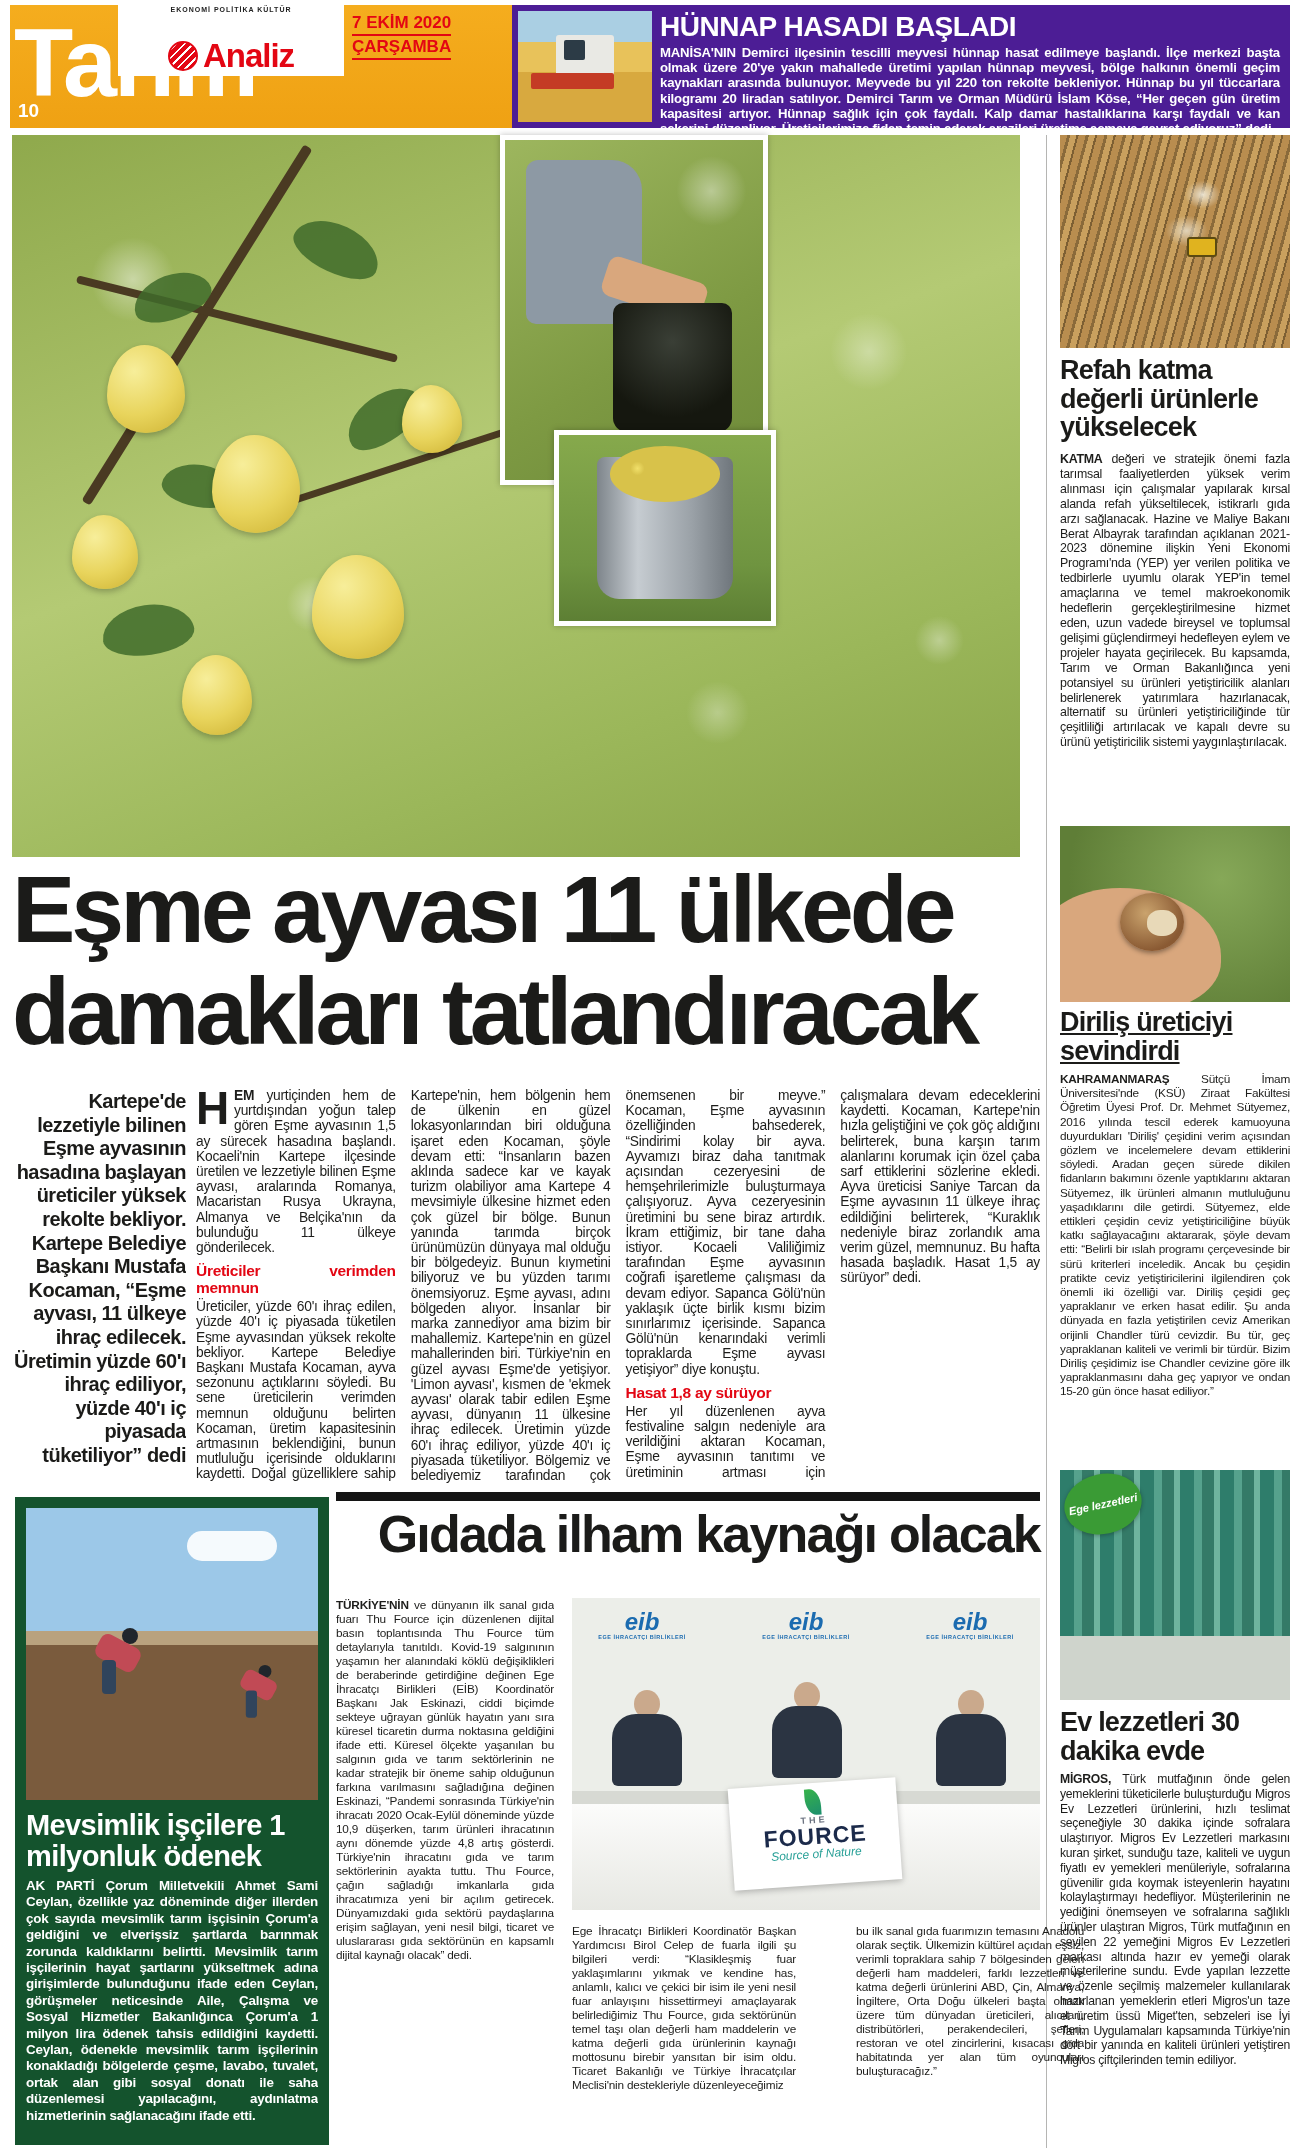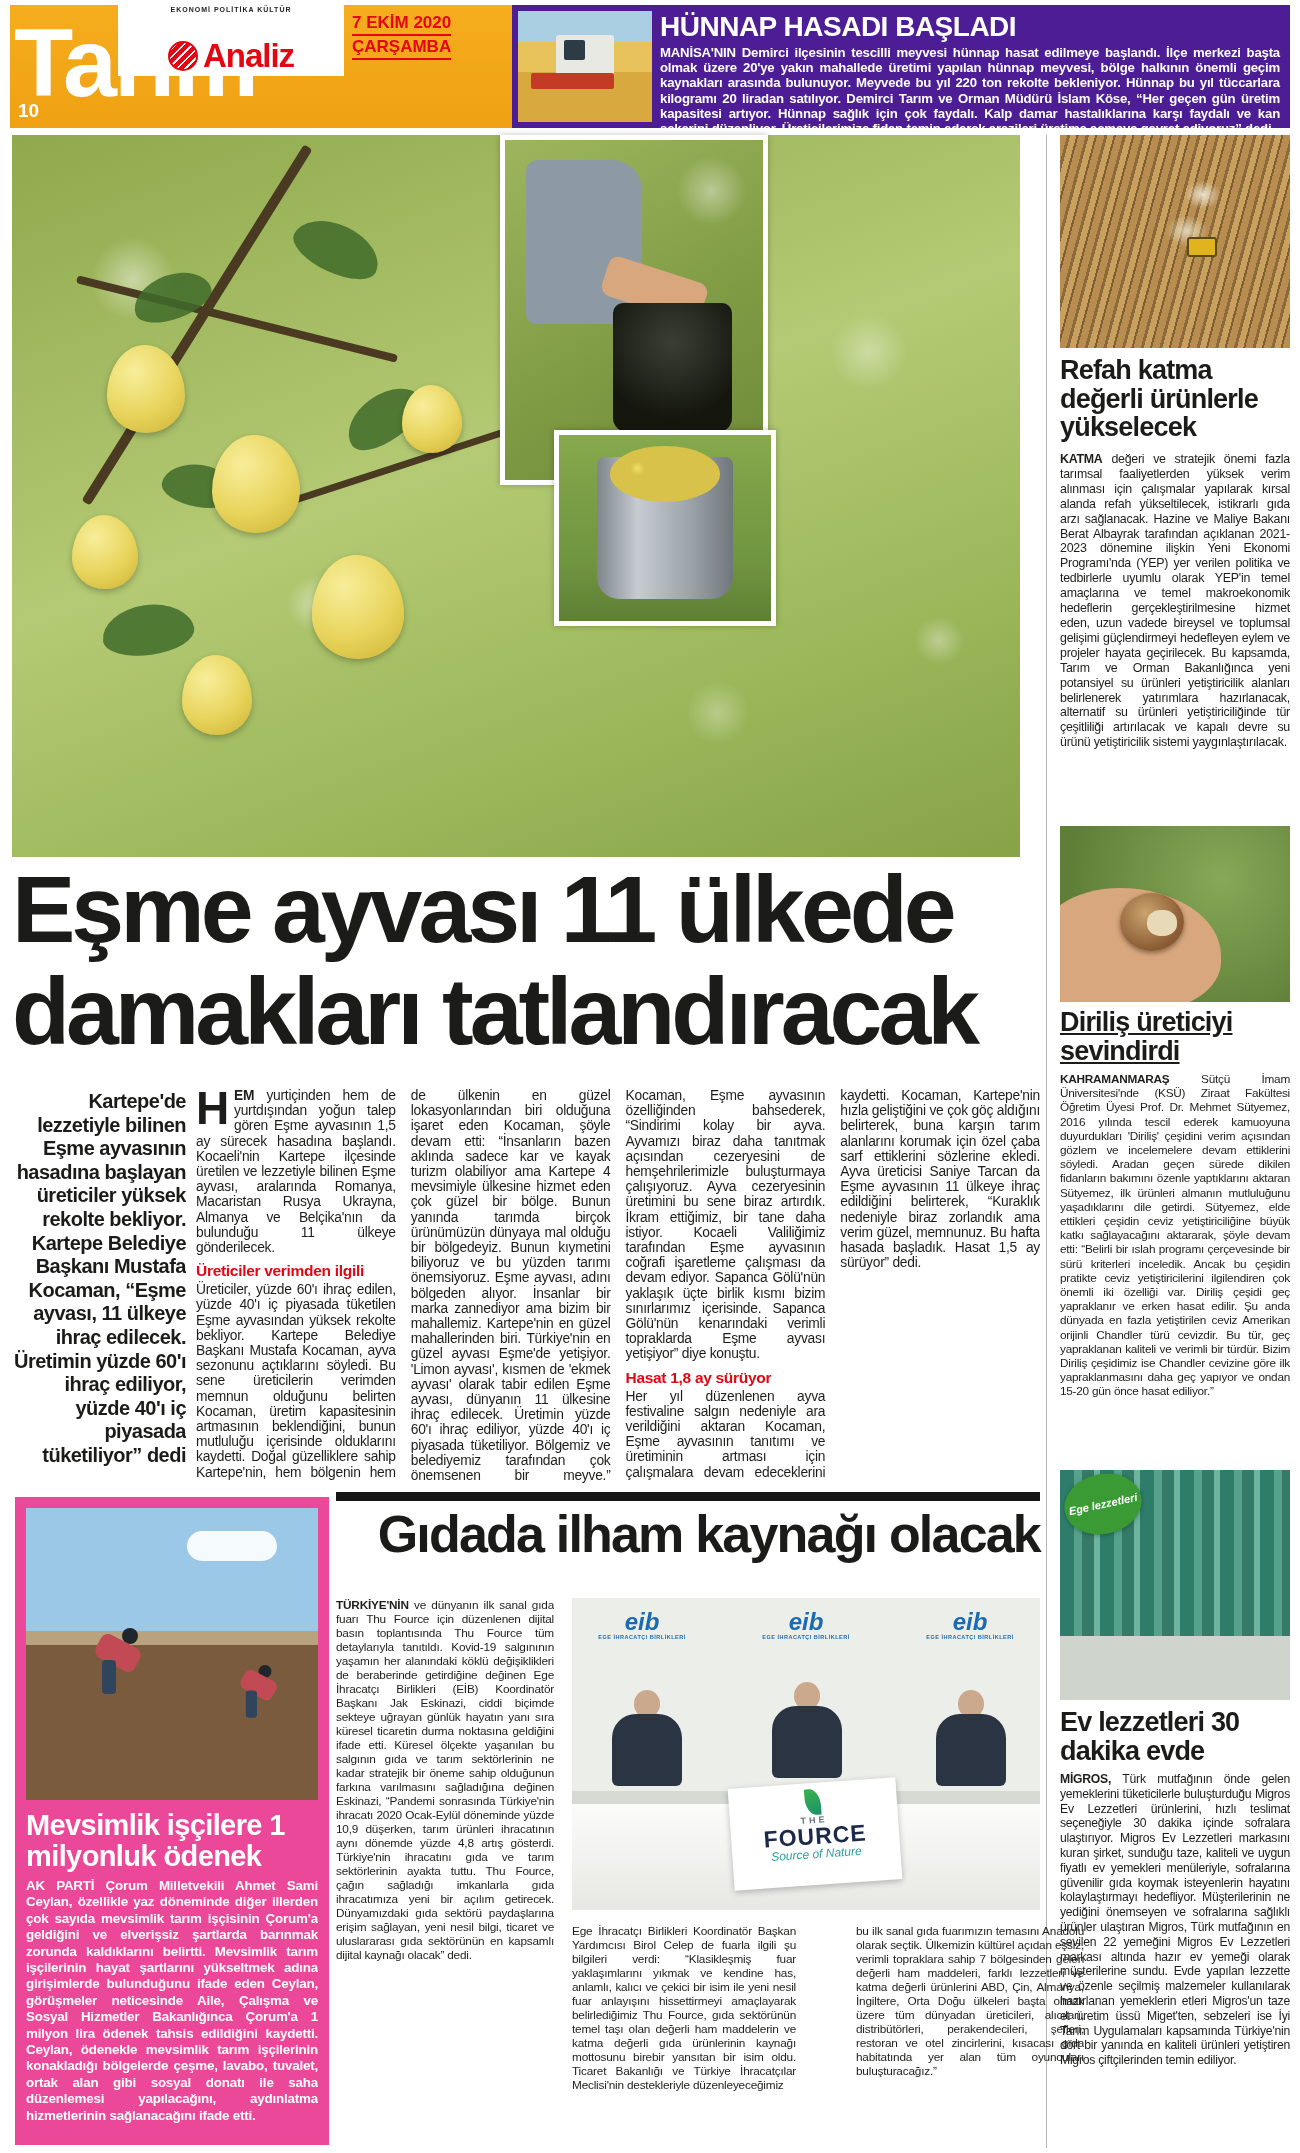--- a/index.html
+++ b/index.html
@@ -122,21 +122,21 @@
   .head-c{position:absolute;width:26px;height:28px;background:#caa98c;border-radius:50%;}
   .ptable{position:absolute;left:0;bottom:0;width:100%;height:34%;background:linear-gradient(180deg,#fcfcfb,#e7e8e3);}
   .fcard{position:absolute;left:34%;bottom:8%;width:168px;height:96px;background:#fff;transform:rotate(-4deg);
          box-shadow:0 2px 6px rgba(0,0,0,.25);text-align:center;padding-top:6px;}
   .fleaf{width:16px;height:26px;margin:0 auto;background:linear-gradient(160deg,#37b34a,#1d8f6e);border-radius:0 70% 0 70%;}
   .fthe{font-size:9px;letter-spacing:3px;color:#6b7280;font-weight:700;}
   .fname{font-size:23px;font-weight:800;color:#1b2a4a;letter-spacing:1px;line-height:22px;}
   .ftag{font-size:12px;font-style:italic;color:#2aa198;}
 
   
-  .mevsimlik{left:15px;top:1497px;width:314px;height:648px;background:#ec4899;padding:11px;}
+  .mevsimlik{left:15px;top:1497px;width:314px;height:648px;background:#14532d;padding:11px;}
   .workerp{position:relative;width:292px;height:292px;overflow:hidden;
     background:linear-gradient(180deg,#9cc8e8 0 42%,#b9a27e 42% 47%,#7a5b3d 47% 100%);}
   .cloud{position:absolute;left:55%;top:8%;width:90px;height:30px;background:#fff;border-radius:20px;opacity:.9;}
   .wfig{position:absolute;}
   .whead{position:absolute;width:16px;height:16px;border-radius:50%;background:#20262c;}
   .wbody{position:absolute;top:12px;width:44px;height:26px;background:#c14a55;border-radius:8px;transform:rotate(28deg);}
   .wlegs{position:absolute;top:32px;left:6px;width:14px;height:34px;background:#30445c;border-radius:4px;}
   .mev-head{color:#fff;font-weight:800;font-size:29px;line-height:31px;letter-spacing:-0.6px;margin:10px 0 6px 0;}
   .mev-body{color:#fff;font-weight:700;font-size:13.4px;line-height:16.4px;letter-spacing:-0.2px;}
 </style>
@@ -208,21 +208,21 @@
     <span>damakları tatlandıracak</span>
   </div>
 
   <div class="abs deck ovh">Kartepe'de lezzetiyle bilinen Eşme ayvasının hasadına başlayan üreticiler yüksek rekolte bekliyor. Kartepe Belediye Başkanı Mustafa Kocaman, “Eşme ayvası, 11 ülkeye ihraç edilecek. Üretimin yüzde 60'ı ihraç ediliyor, yüzde 40'ı iç piyasada tüketiliyor” dedi</div>
 
   <div class="abs cols ovh just">
     <p>
       <span class="dropcap">H</span><b class="lead">EM</b>
       <span>yurtiçinden hem de yurtdışından yoğun talep gören Eşme ayvasının 1,5 ay sürecek hasadına başlandı. Kocaeli'nin Kartepe ilçesinde üretilen ve lezzetiyle bilinen Eşme ayvası, aralarında Romanya, Macaristan Rusya Ukrayna, Almanya ve Belçika'nın da bulunduğu 11 ülkeye gönderilecek.</span>
     </p>
-    <div class="subhead">Üreticiler verimden ilgili</div>
+    <div class="subhead">Üreticiler verimden memnun</div>
     <p>Üreticiler, yüzde 60'ı ihraç edilen, yüzde 40'ı iç piyasada tüketilen Eşme ayvasından yüksek rekolte bekliyor. Kartepe Belediye Başkanı Mustafa Kocaman, ayva sezonunu açtıklarını söyledi. Bu sene üreticilerin verimden memnun olduğunu belirten Kocaman, üretim kapasitesinin artmasının beklendiğini, bunun mutluluğu içerisinde olduklarını kaydetti. Doğal güzelliklere sahip Kartepe'nin, hem bölgenin hem de ülkenin en güzel lokasyonlarından biri olduğuna işaret eden Kocaman, şöyle devam etti: “İnsanların bazen aklında sadece kar ve kayak turizm olabiliyor ama Kartepe 4 mevsimiyle ülkesine hizmet eden çok güzel bir bölge. Bunun yanında tarımda birçok ürünümüzün dünyaya mal olduğu bir bölgedeyiz. Bunun kıymetini biliyoruz ve bu yüzden tarımı önemsiyoruz. Eşme ayvası, adını bölgeden alıyor. İnsanlar bir marka zannediyor ama bizim bir mahallemiz. Kartepe'nin en güzel mahallerinden biri. Türkiye'nin en güzel ayvası Eşme'de yetişiyor. 'Limon ayvası', kısmen de 'ekmek ayvası' olarak tabir edilen Eşme ayvası, dünyanın 11 ülkesine ihraç edilecek. Üretimin yüzde 60'ı ihraç ediliyor, yüzde 40'ı iç piyasada tüketiliyor. Bölgemiz ve belediyemiz tarafından çok önemsenen bir meyve.” Kocaman, Eşme ayvasının özelliğinden bahsederek, “Sindirimi kolay bir ayva. Ayvamızı biraz daha tanıtmak açısından cezeryesini de hemşehrilerimizle buluşturmaya çalışıyoruz. Ayva cezeryesinin üretimini bu sene biraz artırdık. İkram ettiğimiz, bir tane daha istiyor. Kocaeli Valiliğimiz tarafından Eşme ayvasının coğrafi işaretleme çalışması da devam ediyor. Sapanca Gölü'nün yaklaşık üçte birlik kısmı bizim sınırlarımız içerisinde. Sapanca Gölü'nün kenarındaki verimli topraklarda Eşme ayvası yetişiyor” diye konuştu.</p>
     <div class="subhead">Hasat 1,8 ay sürüyor</div>
     <p>Her yıl düzenlenen ayva festivaline salgın nedeniyle ara verildiğini aktaran Kocaman, Eşme ayvasının tanıtımı ve üretiminin artması için çalışmalara devam edeceklerini kaydetti. Kocaman, Kartepe'nin hızla geliştiğini ve çok göç aldığını belirterek, buna karşın tarım alanlarını korumak için özel çaba sarf ettiklerini sözlerine ekledi. Ayva üreticisi Saniye Tarcan da Eşme ayvasının 11 ülkeye ihraç edildiğini belirterek, “Kuraklık nedeniyle biraz zorlandık ama verim güzel, memnunuz. Bu hafta hasada başladık. Hasat 1,5 ay sürüyor” dedi.</p>
   </div>
 
   <div class="abs vrule"></div>
 
   <div class="abs aerial">
     <div class="aerial-machine"></div>
   </div>

